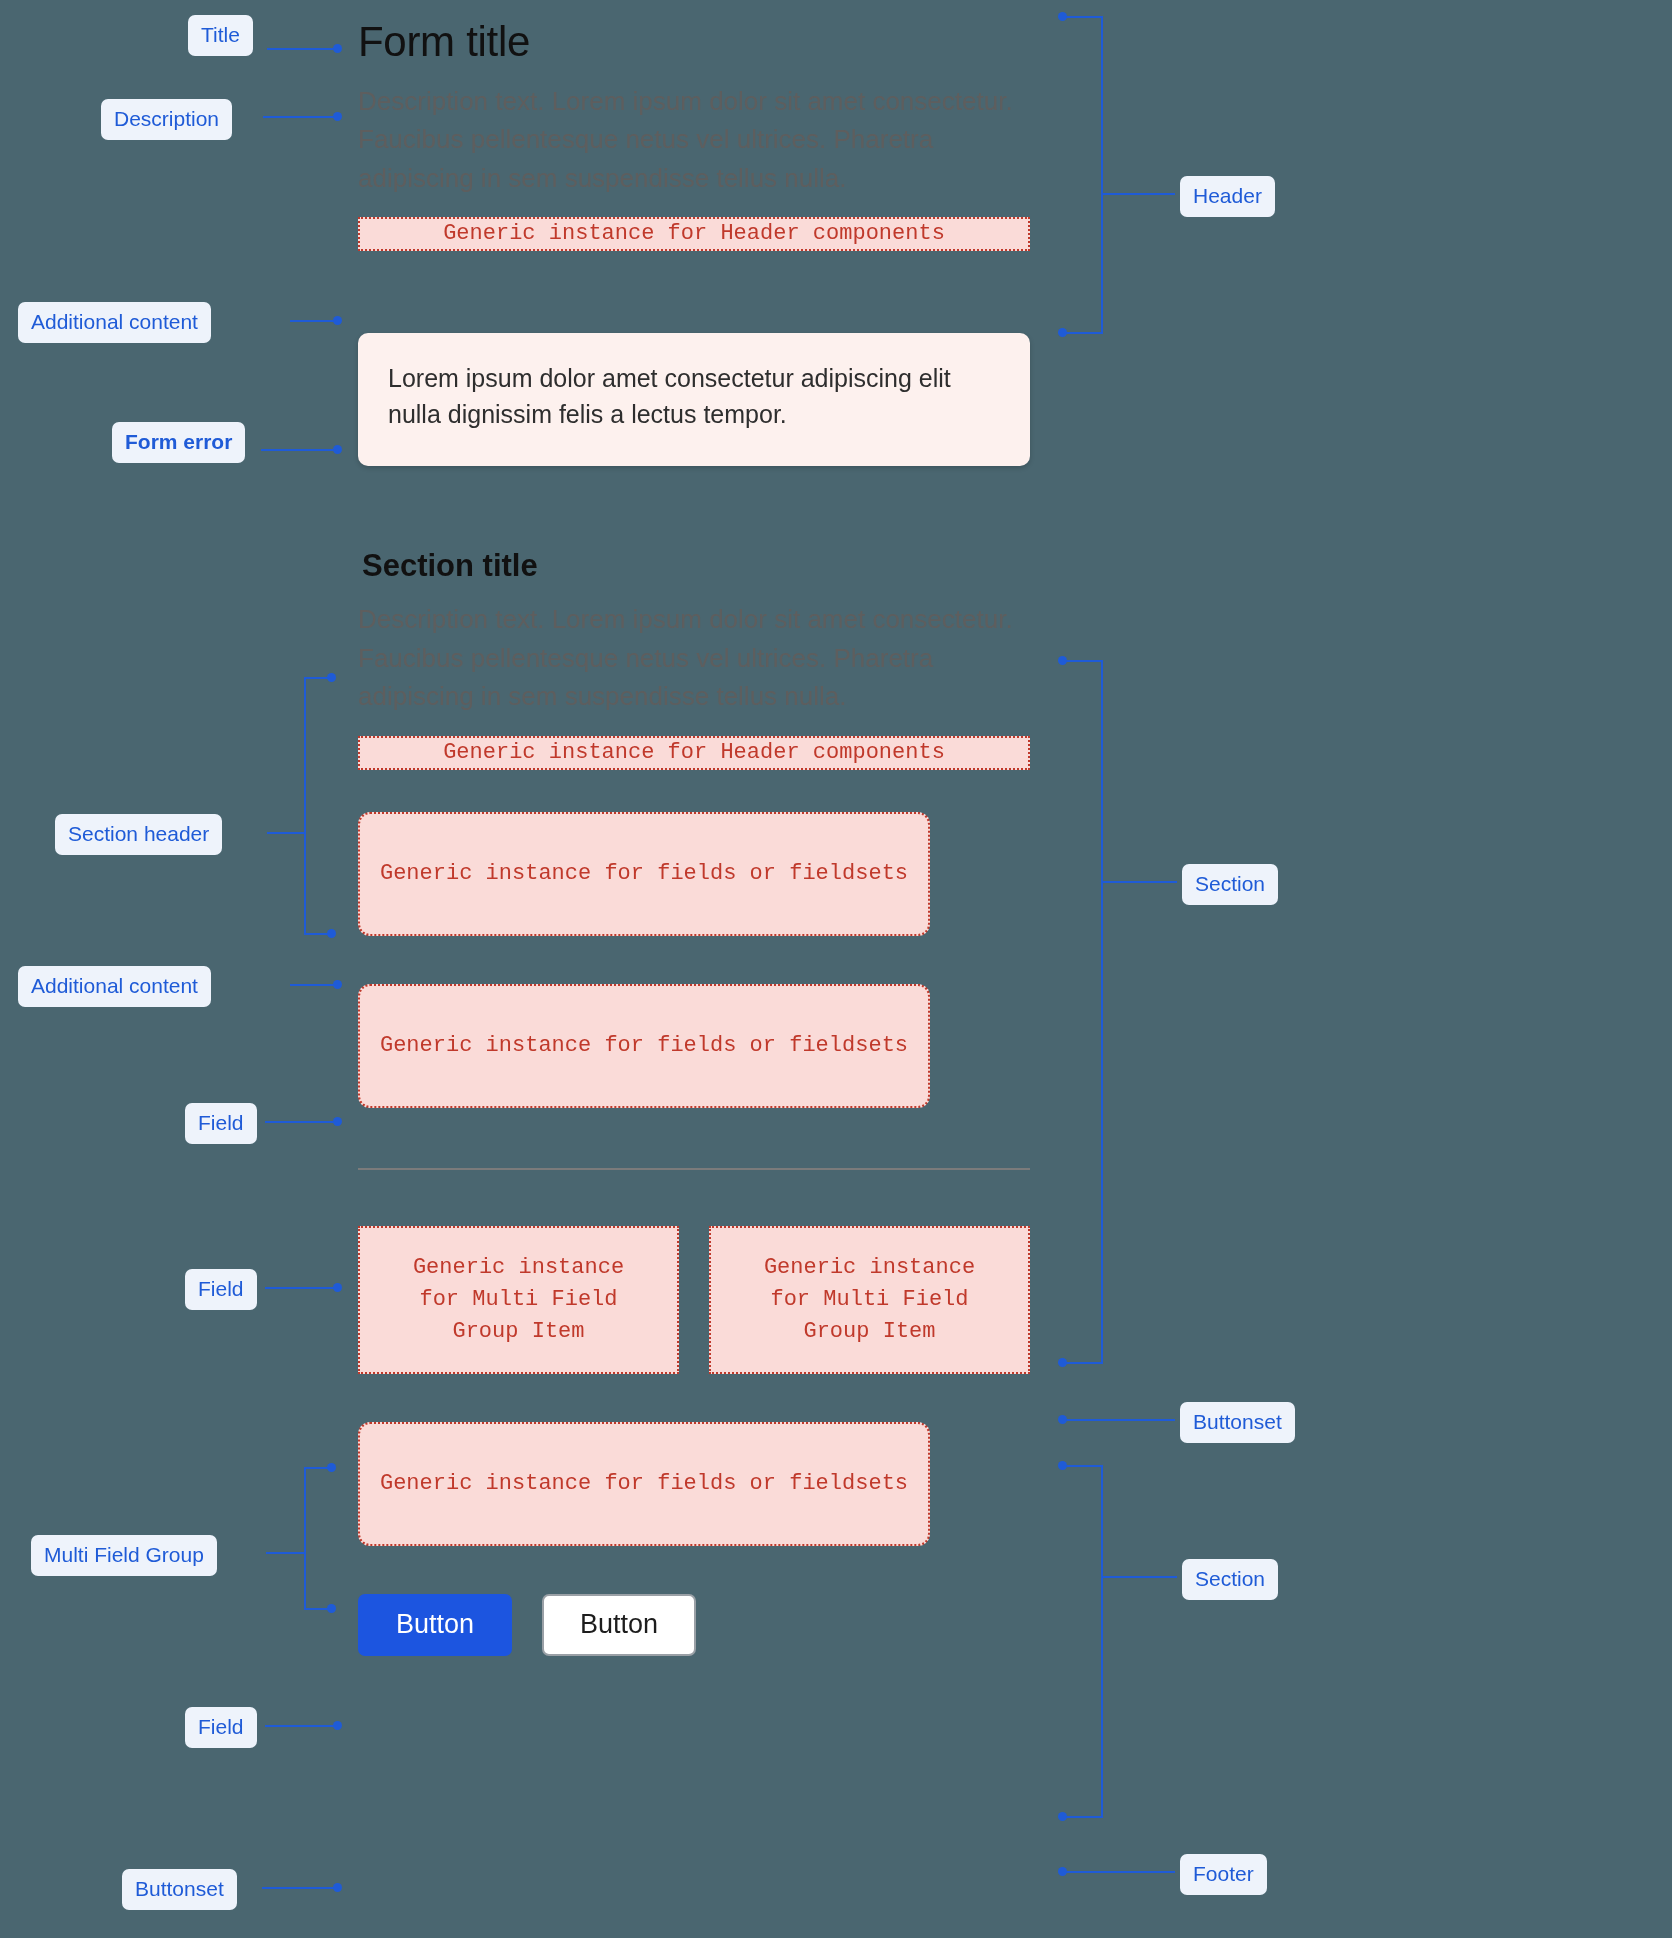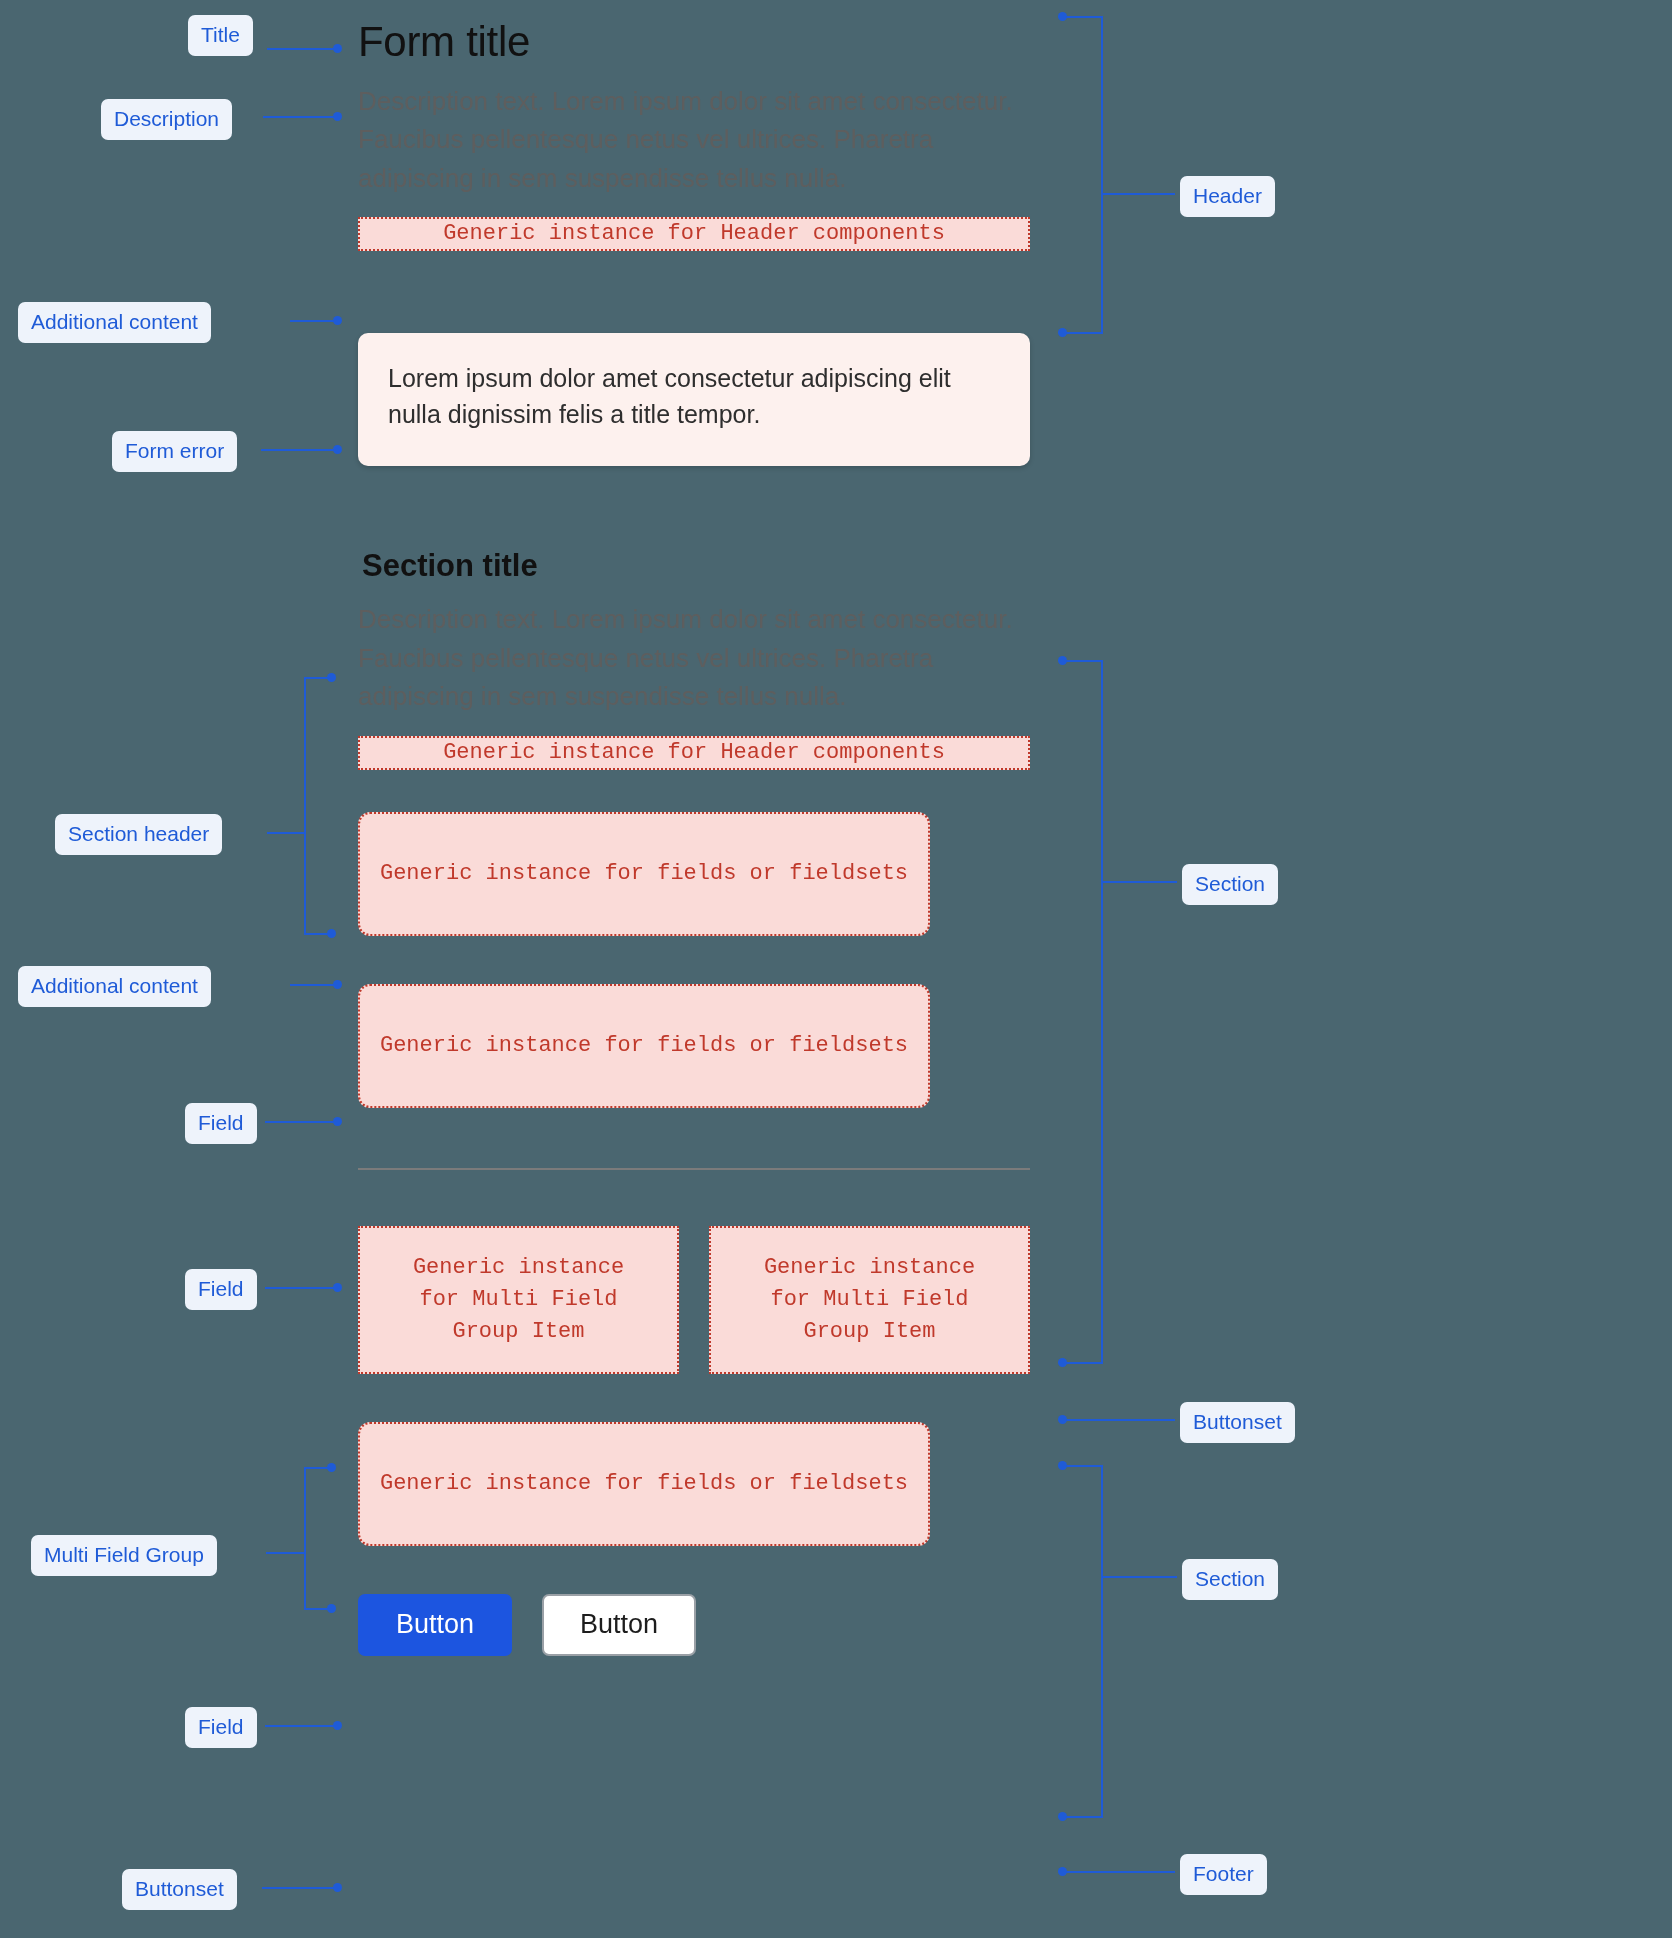--- a/index.html
+++ b/index.html
@@ -171,21 +171,21 @@
 
 <div id="form">
 
   <h1 class="form-title">Form title</h1>
 
   <p class="form-desc">Description text. Lorem ipsum dolor sit amet consectetur. Faucibus pellentesque netus vel ultrices. Pharetra adipiscing in sem suspendisse tellus nulla.</p>
 
   <div class="generic thin" style="margin-top:20px;">Generic instance for Header components</div>
 
   <div class="alert" style="margin-top:82px;">
-    <p class="alert-body">Lorem ipsum dolor amet consectetur adipiscing elit nulla dignissim felis a title tempor.</p>
+    <p class="alert-body">Lorem ipsum dolor amet consectetur adipiscing elit nulla dignissim felis a lectus tempor.</p>
   </div>
 
   <h2 class="section-title" style="margin-top:82px;">Section title</h2>
   <p class="section-desc">Description text. Lorem ipsum dolor sit amet consectetur. Faucibus pellentesque netus vel ultrices. Pharetra adipiscing in sem suspendisse tellus nulla.</p>
 
   <div class="generic thin" style="margin-top:20px;">Generic instance for Header components</div>
 
   <div class="generic field" style="margin-top:42px;">Generic instance for fields or fieldsets</div>
 
   <div class="generic field" style="margin-top:48px;">Generic instance for fields or fieldsets</div>
@@ -214,21 +214,21 @@
 <div class="dot" style="left:333px; top:44px;"></div>
 
 <div class="pill" style="left:101px; top:99px;">Description</div>
 <div class="lead" style="left:263px; top:116px; width:74px;"></div>
 <div class="dot" style="left:333px; top:112px;"></div>
 
 <div class="pill" style="left:18px; top:302px;">Additional content</div>
 <div class="lead" style="left:290px; top:320px; width:47px;"></div>
 <div class="dot" style="left:333px; top:316px;"></div>
 
-<div class="pill" style="left:112px; top:431px;">Form error</div>
+<div class="pill" style="left:112px; top:422px;font-weight:bold;">Form error</div>
 <div class="lead" style="left:261px; top:449px; width:76px;"></div>
 <div class="dot" style="left:333px; top:445px;"></div>
 
 <div class="pill" style="left:55px; top:814px;">Section header</div>
 <div class="lead" style="left:267px; top:832px; width:39px;"></div>
 <div class="vline" style="left:304px; top:677px; height:258px;"></div>
 <div class="lead" style="left:304px; top:677px; width:27px;"></div>
 <div class="lead" style="left:304px; top:933px; width:27px;"></div>
 <div class="dot" style="left:327px; top:673px;"></div>
 <div class="dot" style="left:327px; top:929px;"></div>

